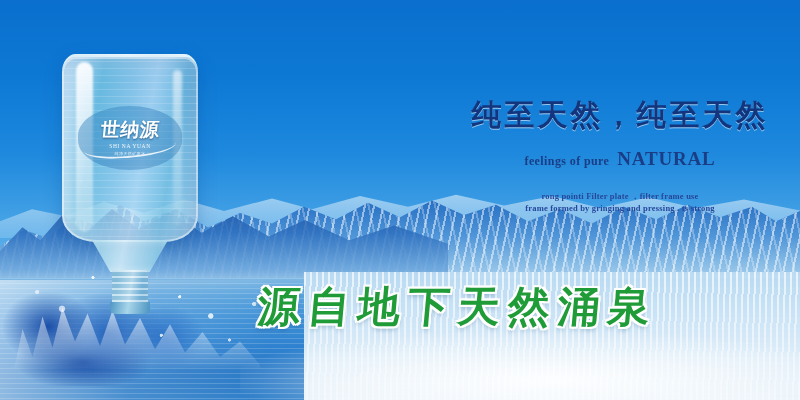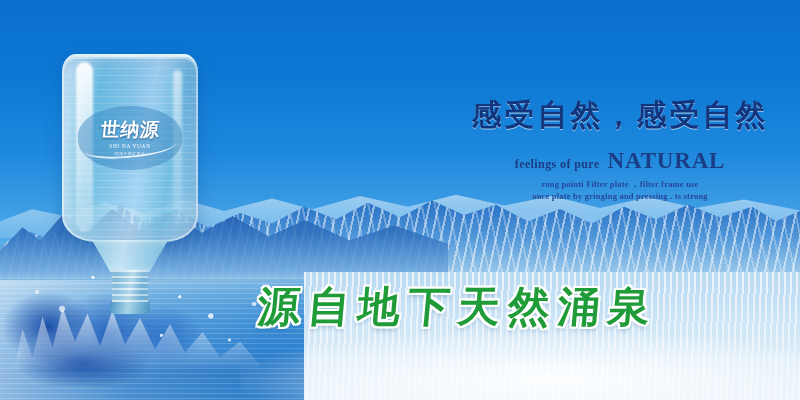--- a/index.html
+++ b/index.html
@@ -296,25 +296,25 @@
     padding-left:18px;
   }
   .sub-en-row2{
     font-size:12px;
     font-weight:bold;
     letter-spacing:.4px;
     margin-top:16px;
     display:flex; align-items:baseline; justify-content:center; gap:8px;
   }
   .sub-en-row2 .big{
-    font-size:23px;
+    font-size:19px;
     letter-spacing:.8px;
   }
   .fineprint{
-    margin-top:4px;
+    margin-top:20px;
     font-family:"Liberation Serif", serif;
     color:#26489a;
     font-size:8.5px;
     font-weight:bold;
     line-height:1.45;
     letter-spacing:.2px;
   }
 
   
   .slogan{
@@ -371,30 +371,30 @@
       <div class="label-swoosh"></div>
     </div>
 
     <div class="bottle-shoulder"></div>
     <div class="bottle-neck"></div>
     <div class="bottle-neck-rings"></div>
     <div class="bottle-cap"></div>
   </div>
 
   <div class="copy">
-    <div class="headline-cn">感受自然，感受自然</div>
+    <div class="headline-cn">纯至天然，纯至天然</div>
 
     <div class="sub-en">
       <div class="sub-en-row2">
         <span class="small">feelings of pure</span>
         <span class="big">NATURAL</span>
       </div>
     </div>
 
     <div class="fineprint">
       <div>rong pointi Filter plate ．filter frame use</div>
-      <div>once plate by gringing and pressing . ts strong</div>
+      <div>frame formed by gringing and pressing . ts strong</div>
     </div>
   </div>
 
   <div class="slogan">源自地下天然涌泉</div>
 
 </div>
 
 </body></html>

